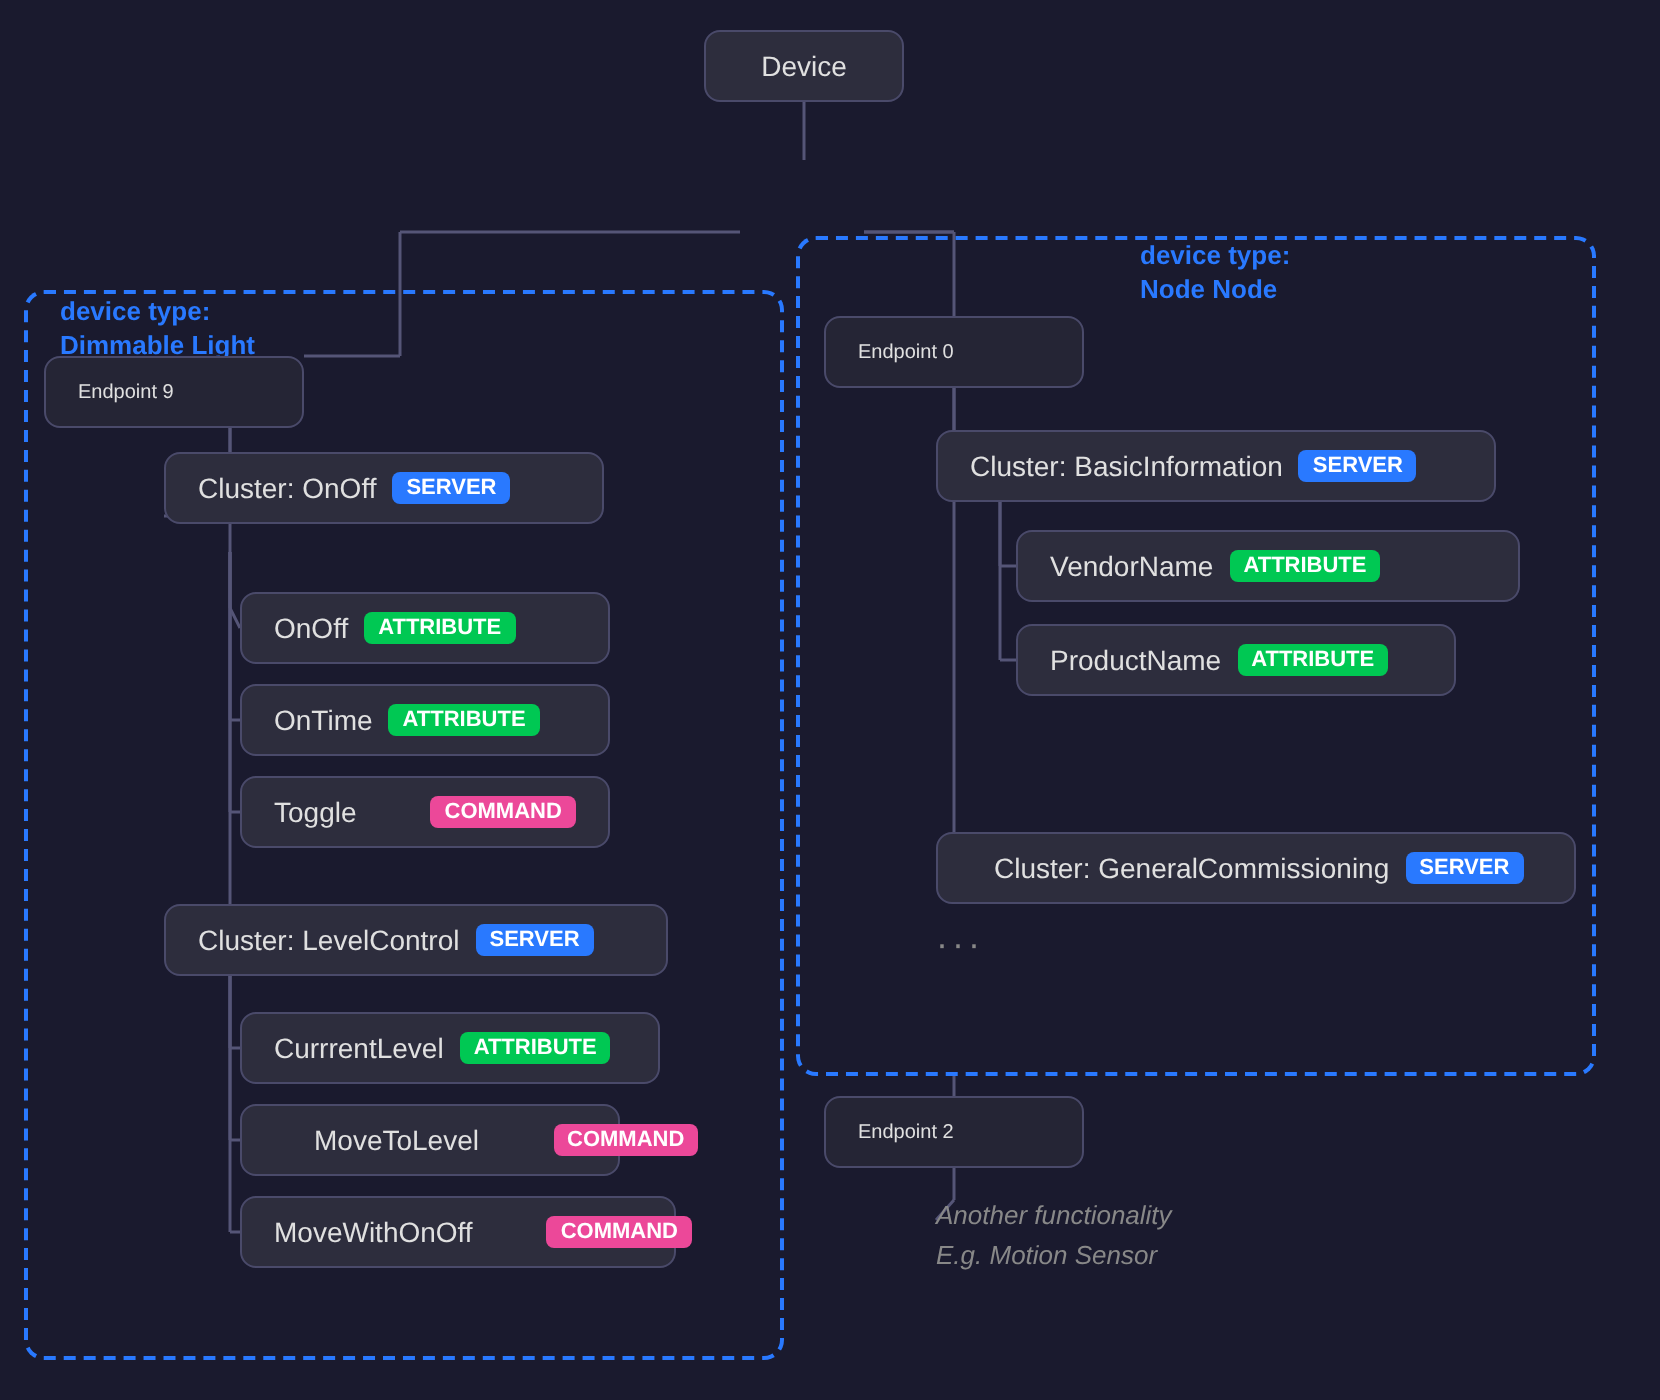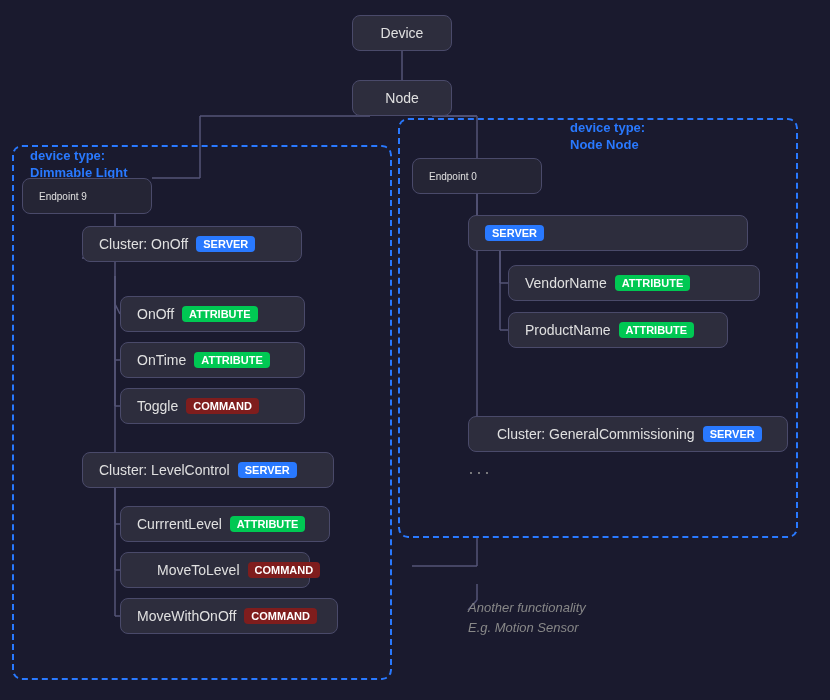--- a/index.html
+++ b/index.html
@@ -37,21 +37,21 @@
     }
     .badge {
       border-radius: 4px;
       padding: 2px 7px;
       font-size: 11px;
       font-weight: 700;
       color: #fff;
     }
     .badge-server { background: #2979ff; }
     .badge-attribute { background: #00c853; color: #fff; }
-    .badge-command { background: #7f1d1d; color: #fff; }
+    .badge-command { background: #ec4899; color: #fff; margin-left: 29px; }
 
     .dashed-box {
       position: absolute;
       border: 2px dashed #2979ff;
       border-radius: 10px;
     }
     .dashed-label {
       position: absolute;
       color: #2979ff;
       font-size: 13px;
@@ -133,23 +133,20 @@
     <line x1="477" y1="566" x2="412" y2="566" stroke="#555577" stroke-width="1.5"></line>
 
     <line x1="477" y1="584" x2="477" y2="600" stroke="#555577" stroke-width="1.5"></line>
     <line x1="477" y1="600" x2="468" y2="610" stroke="#555577" stroke-width="1.5"></line>
   </svg>
 
   <div class="node-box" style="left:352px; top:15px; width:100px; height:36px; justify-content:center;">
     <span>Device</span>
   </div>
 
-  <div class="node-box" style="left:352px; top:80px; width:100px; height:36px; justify-content:center;">
-    <span>Node</span>
-  </div>
 
   <div class="dashed-box" style="left:12px; top:145px; width:380px; height:535px;"></div>
   <div class="dashed-label" style="left:30px; top:148px;">
     <span>device type:</span><br>
     <span>Dimmable Light</span>
   </div>
 
   <div class="dashed-box" style="left:398px; top:118px; width:400px; height:420px;"></div>
   <div class="dashed-label" style="left:570px; top:120px;">
     <span>device type:</span><br>
@@ -198,20 +195,21 @@
   <div class="node-box" style="left:120px; top:598px; width:218px; height:36px;">
     <span>MoveWithOnOff</span>
     <span class="badge badge-command">COMMAND</span>
   </div>
 
   <div class="node-box endpoint" style="left:412px; top:158px; width:130px; height:36px;">
     <span>Endpoint 0</span>
   </div>
 
   <div class="node-box" style="left:468px; top:215px; width:280px; height:36px;">
+    <span>Cluster: BasicInformation</span>
     <span class="badge badge-server">SERVER</span>
   </div>
 
   <div class="node-box" style="left:508px; top:265px; width:252px; height:36px;">
     <span>VendorName</span>
     <span class="badge badge-attribute">ATTRIBUTE</span>
   </div>
 
   <div class="node-box" style="left:508px; top:312px; width:220px; height:36px;">
     <span>ProductName</span>
@@ -220,19 +218,22 @@
 
   <div class="node-box" style="left:468px; top:416px; width:320px; height:36px;padding-left:28px;">
     <span>Cluster: GeneralCommissioning</span>
     <span class="badge badge-server">SERVER</span>
   </div>
 
   <div class="ellipsis-text" style="left:468px; top:462px;">
     <span>···</span>
   </div>
 
+  <div class="node-box endpoint" style="left:412px; top:548px; width:130px; height:36px;">
+    <span>Endpoint 2</span>
+  </div>
 
   <div class="italic-text" style="left:468px; top:598px;">
     <span>Another functionality</span><br>
     <span>E.g. Motion Sensor</span>
   </div>
 
 </div>
 
 </body></html>

